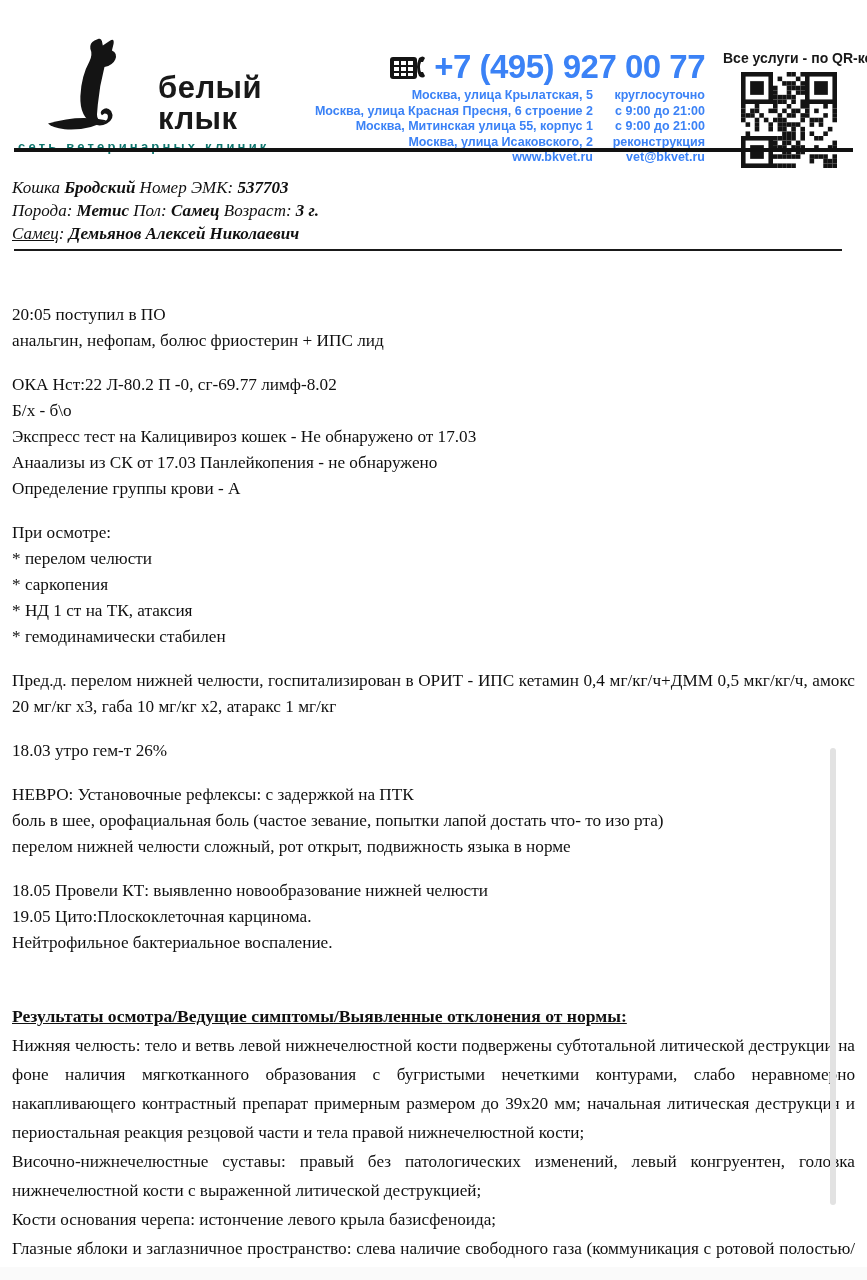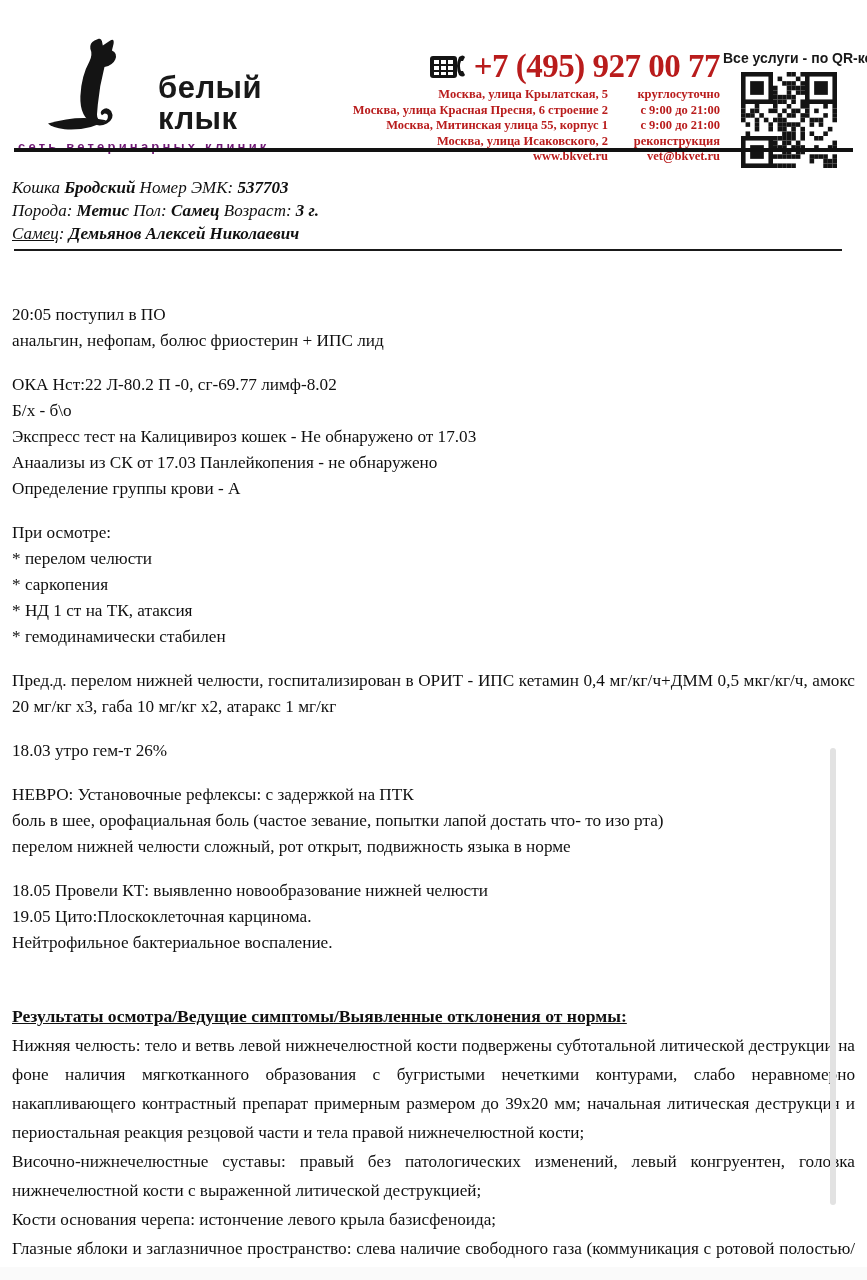--- a/index.html
+++ b/index.html
@@ -6,24 +6,24 @@
   .page{position:relative;width:867px;height:1280px;background:#ffffff;overflow:hidden;
         font-family:"Liberation Serif", serif;color:#141414;}
 
   
   .logo-block{position:absolute;left:18px;top:38px;width:310px;}
   .logo-row{display:flex;align-items:flex-end;}
   .logo-dog{width:92px;height:98px;margin-left:28px;flex:0 0 auto;}
   .logo-title{font-family:"Liberation Sans",sans-serif;font-weight:bold;font-size:31px;
               line-height:1;letter-spacing:0.5px;margin-left:20px;margin-bottom:2px;color:#191919;}
   .logo-sub{font-family:"Liberation Sans",sans-serif;font-weight:bold;font-size:13px;
-            letter-spacing:3.2px;margin-top:3px;color:#701a75;white-space:nowrap;}
-
-  .contact-block{position:absolute;right:147px;top:48px;width:420px;
-                 font-family:Liberation Serif, serif;color:#b91c1c;}
+            letter-spacing:3.2px;margin-top:3px;color:#0f766e;white-space:nowrap;}
+
+  .contact-block{position:absolute;right:162px;top:48px;width:420px;
+                 font-family:Liberation Sans, sans-serif;color:#3b82f6;}
   .phone-row{display:flex;justify-content:flex-end;align-items:center;gap:8px;}
   .phone-icon{width:36px;height:27px;flex:0 0 auto;}
   .phone-number{font-size:33px;font-weight:bold;letter-spacing:-0.5px;white-space:nowrap;}
   .loc-rows{margin-top:2px;}
   .loc-row{display:flex;justify-content:flex-end;line-height:15.5px;}
   .loc-addr{font-size:12.5px;font-weight:bold;text-align:right;white-space:nowrap;margin-left:14px;}
   .loc-hours{font-size:12.5px;font-weight:bold;text-align:right;width:112px;
              flex:0 0 auto;white-space:nowrap;}
 
   .qr-block{position:absolute;right:12px;top:50px;width:132px;text-align:center;

